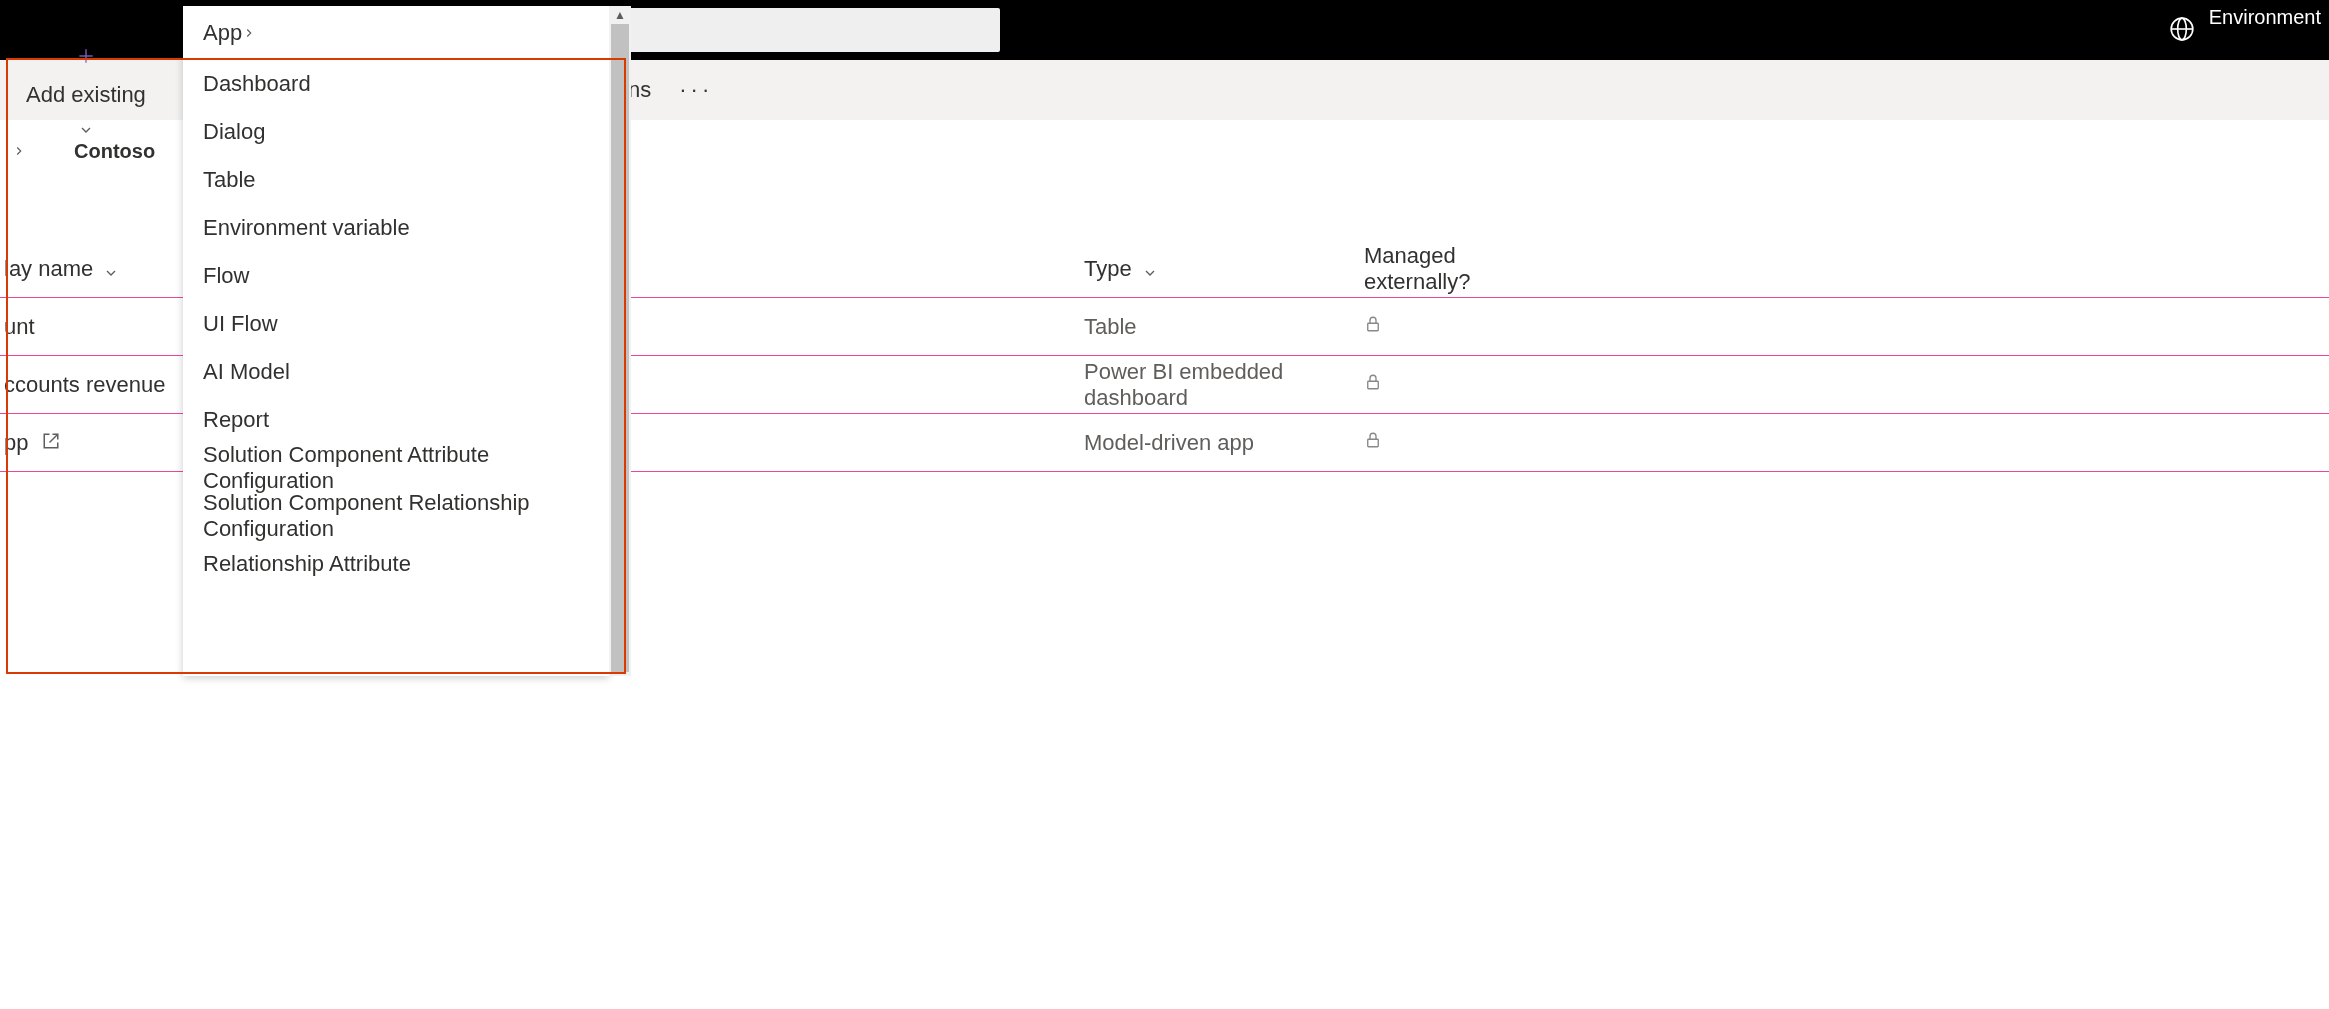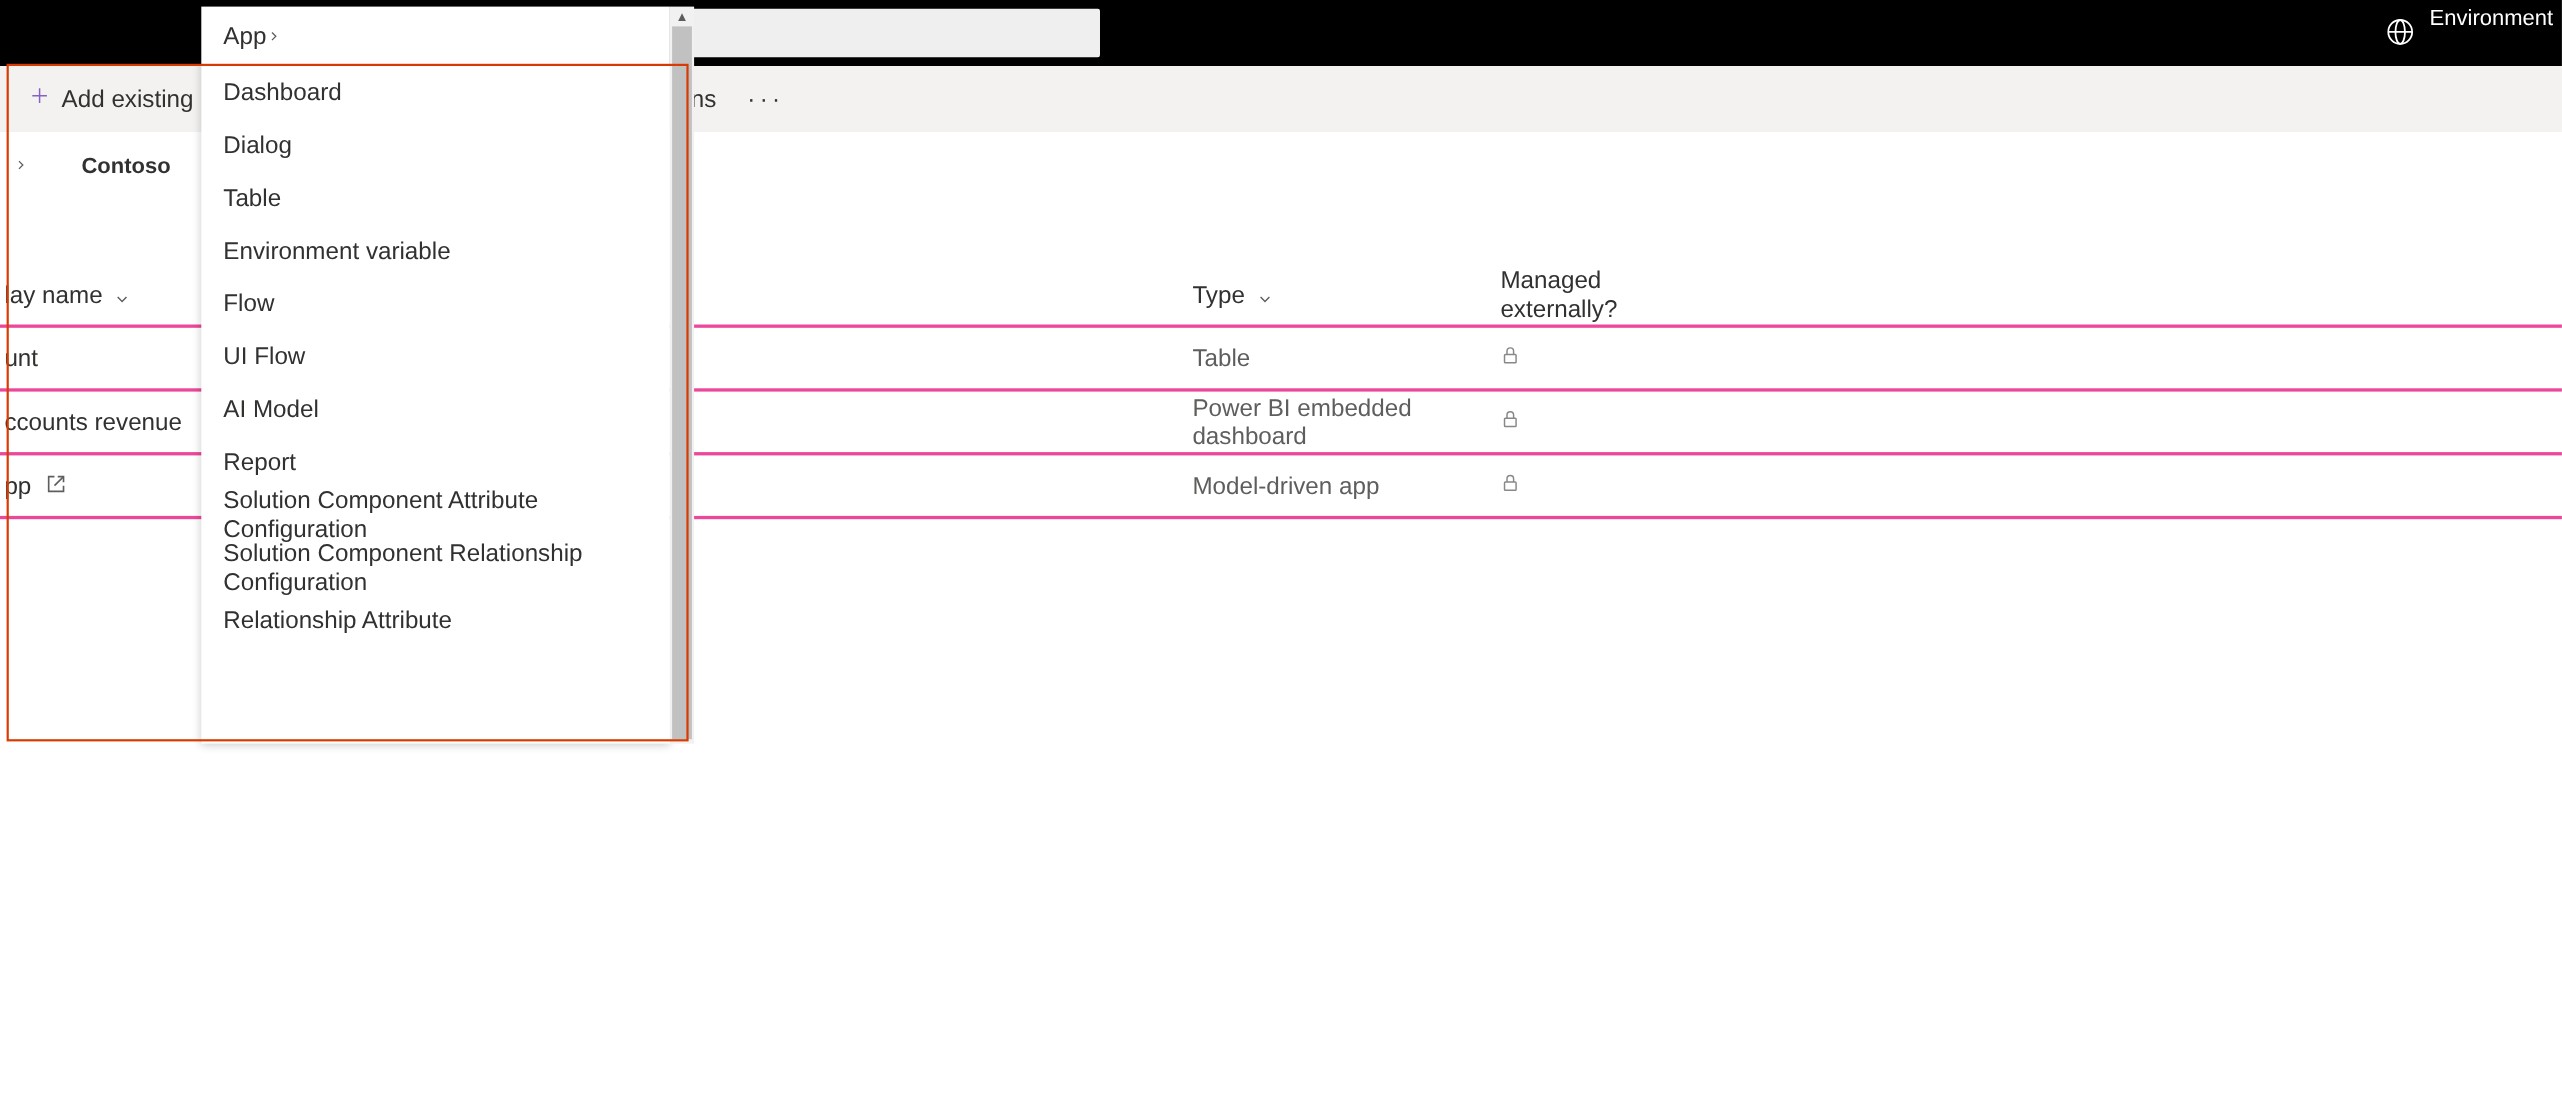--- a/index.html
+++ b/index.html
@@ -25,20 +25,21 @@
   
   .cmdbar {
     position: absolute; top: 60px; left: 0; right: 0; height: 60px;
     background: #f3f2f1; display: flex; align-items: center;
     padding-left: 12px;
   }
   .add-existing-btn {
     display: flex; align-items: center; gap: 10px;
     font-size: 22px; color: #323130; cursor: pointer;
     padding: 8px 14px;
+    flex-direction: column;
   }
   .plus-icon svg { width: 20px; height: 20px; stroke: #8661c5; stroke-width: 1.6; }
   .chevron-down { width: 16px; height: 16px; }
   .cmdbar .right-frag {
     position: absolute; left: 628px; top: 0; height: 60px;
     display: flex; align-items: center; gap: 28px; font-size: 22px; color: #323130;
   }
   .cmdbar .more-dots { letter-spacing: 4px; font-size: 22px; color: #323130; }
 
   
@@ -50,21 +51,21 @@
 
   
   .table {
     position: absolute; top: 240px; left: 0; right: 0;
   }
   .table-header, .table-row {
     display: grid;
     grid-template-columns: 180px 900px 280px 200px;
     align-items: center;
     height: 58px;
-    border-bottom: 3px solid #ec4899;
+    border-bottom: 1px solid #ec4899;
     padding: 0 4px;
   }
   .table-header { color: #323130; font-size: 22px; font-weight: 400; }
   .th { display:flex; align-items:center; gap:10px; }
   .th .chev { width:16px; height:16px; }
   .table-row { font-size: 22px; }
   .cell-name { color: #323130; }
   .cell-link-icon { margin-left: 14px; width:18px; height:18px; display:inline-block; }
   .cell-type { color: #605e5c; }
   .lock-icon { color: #605e5c; }

